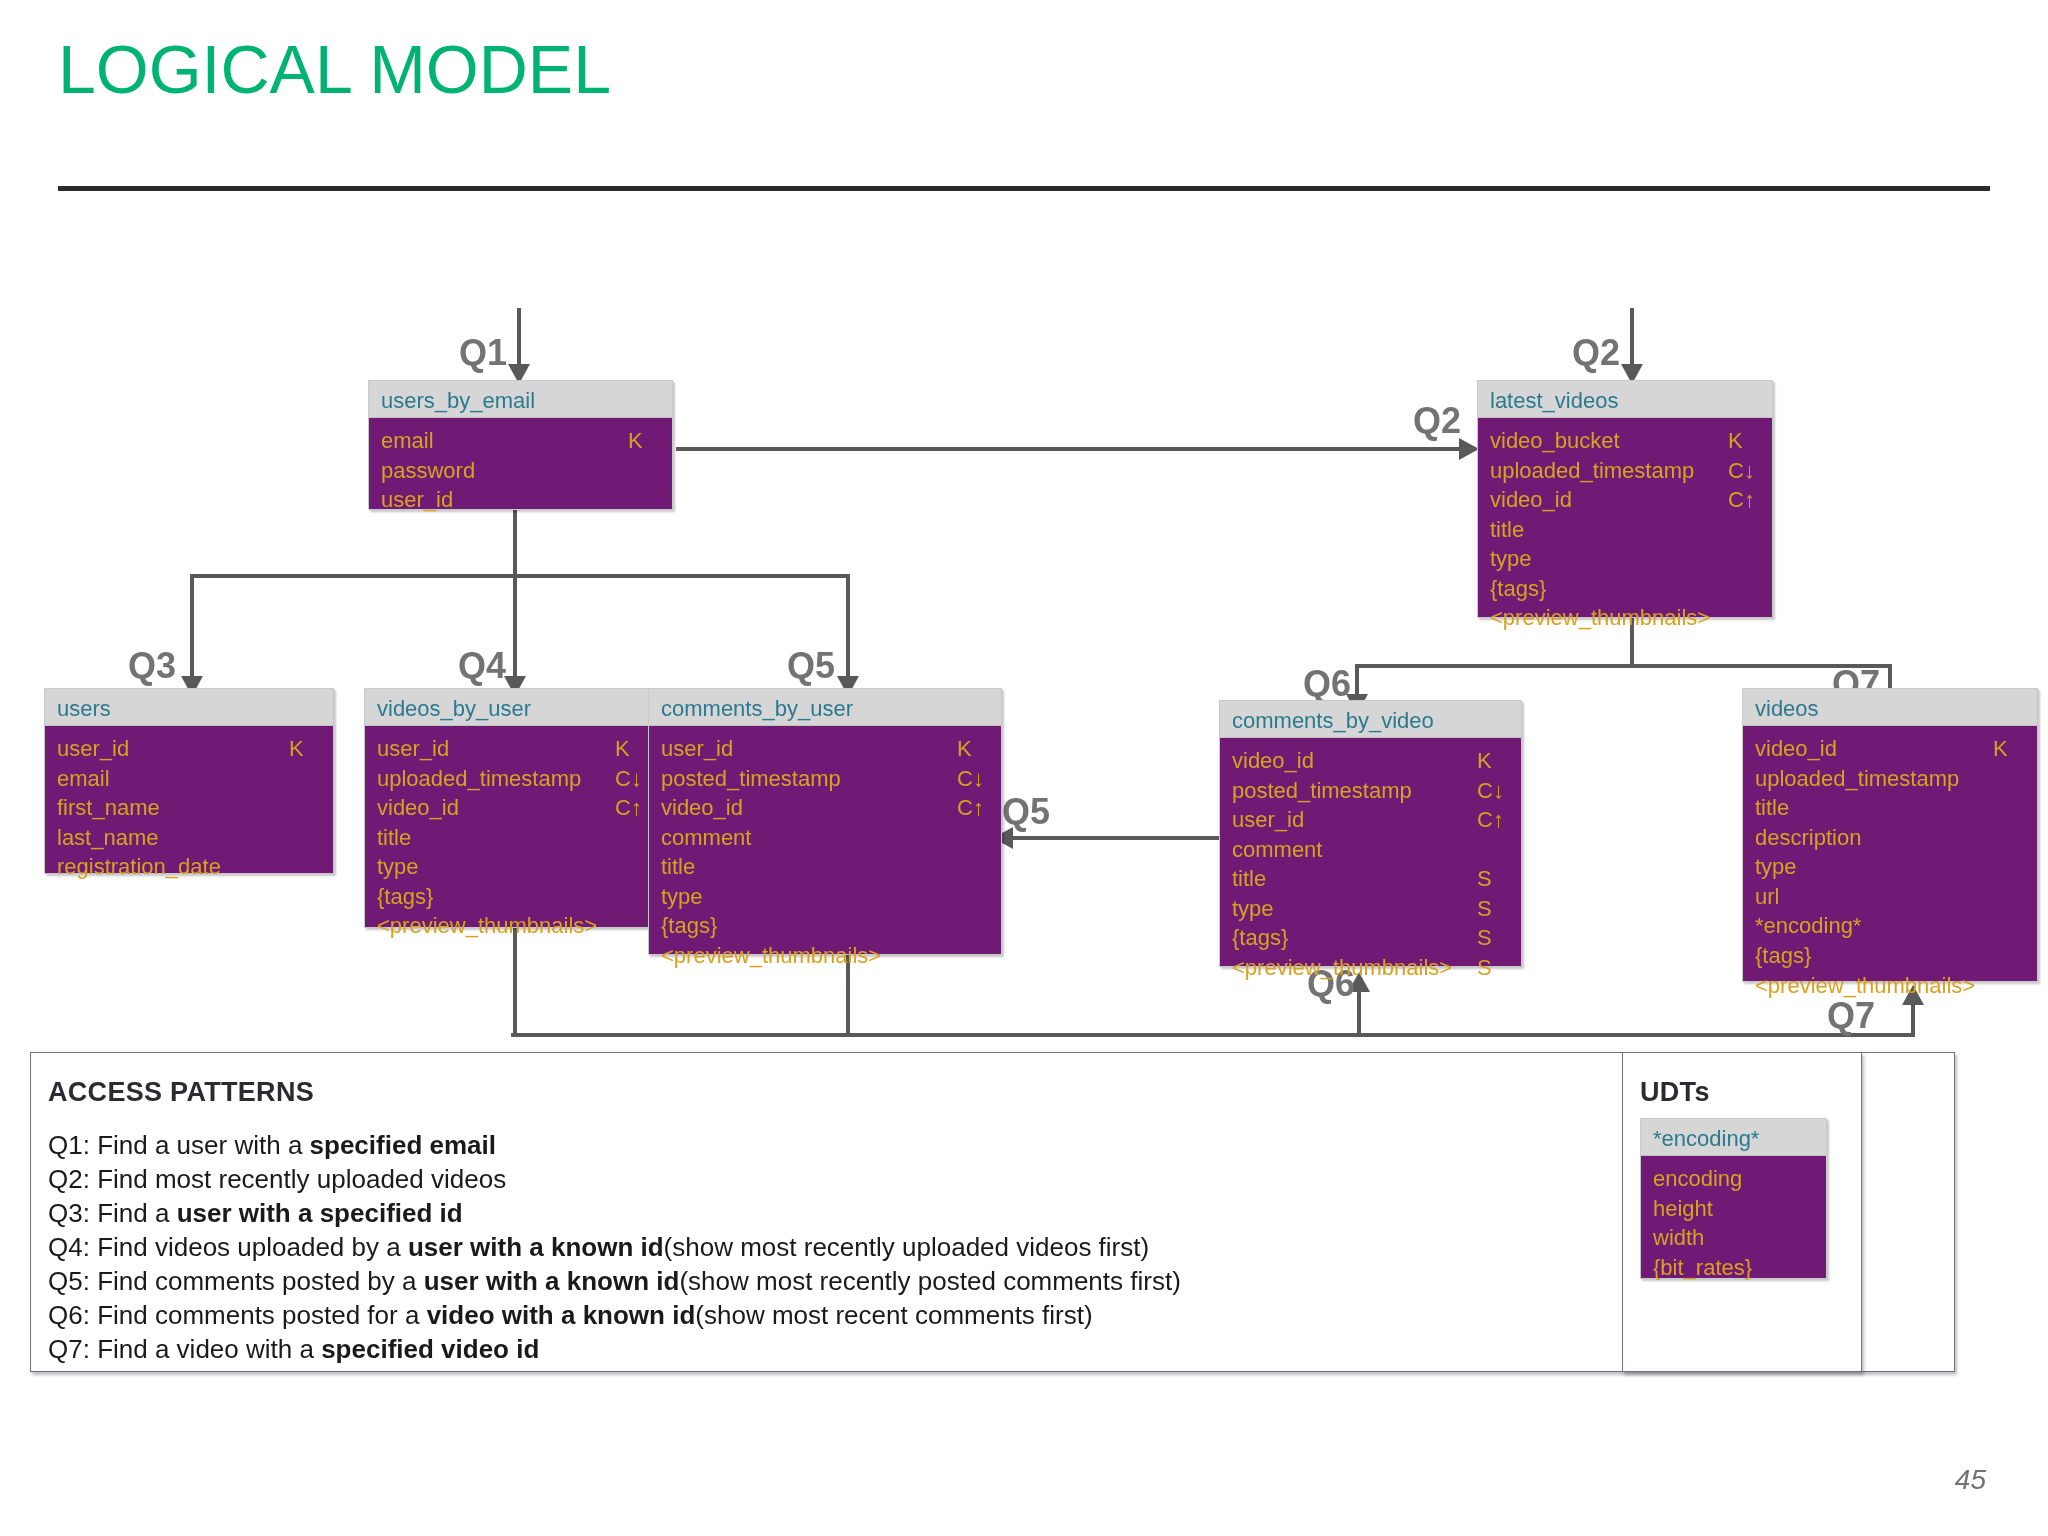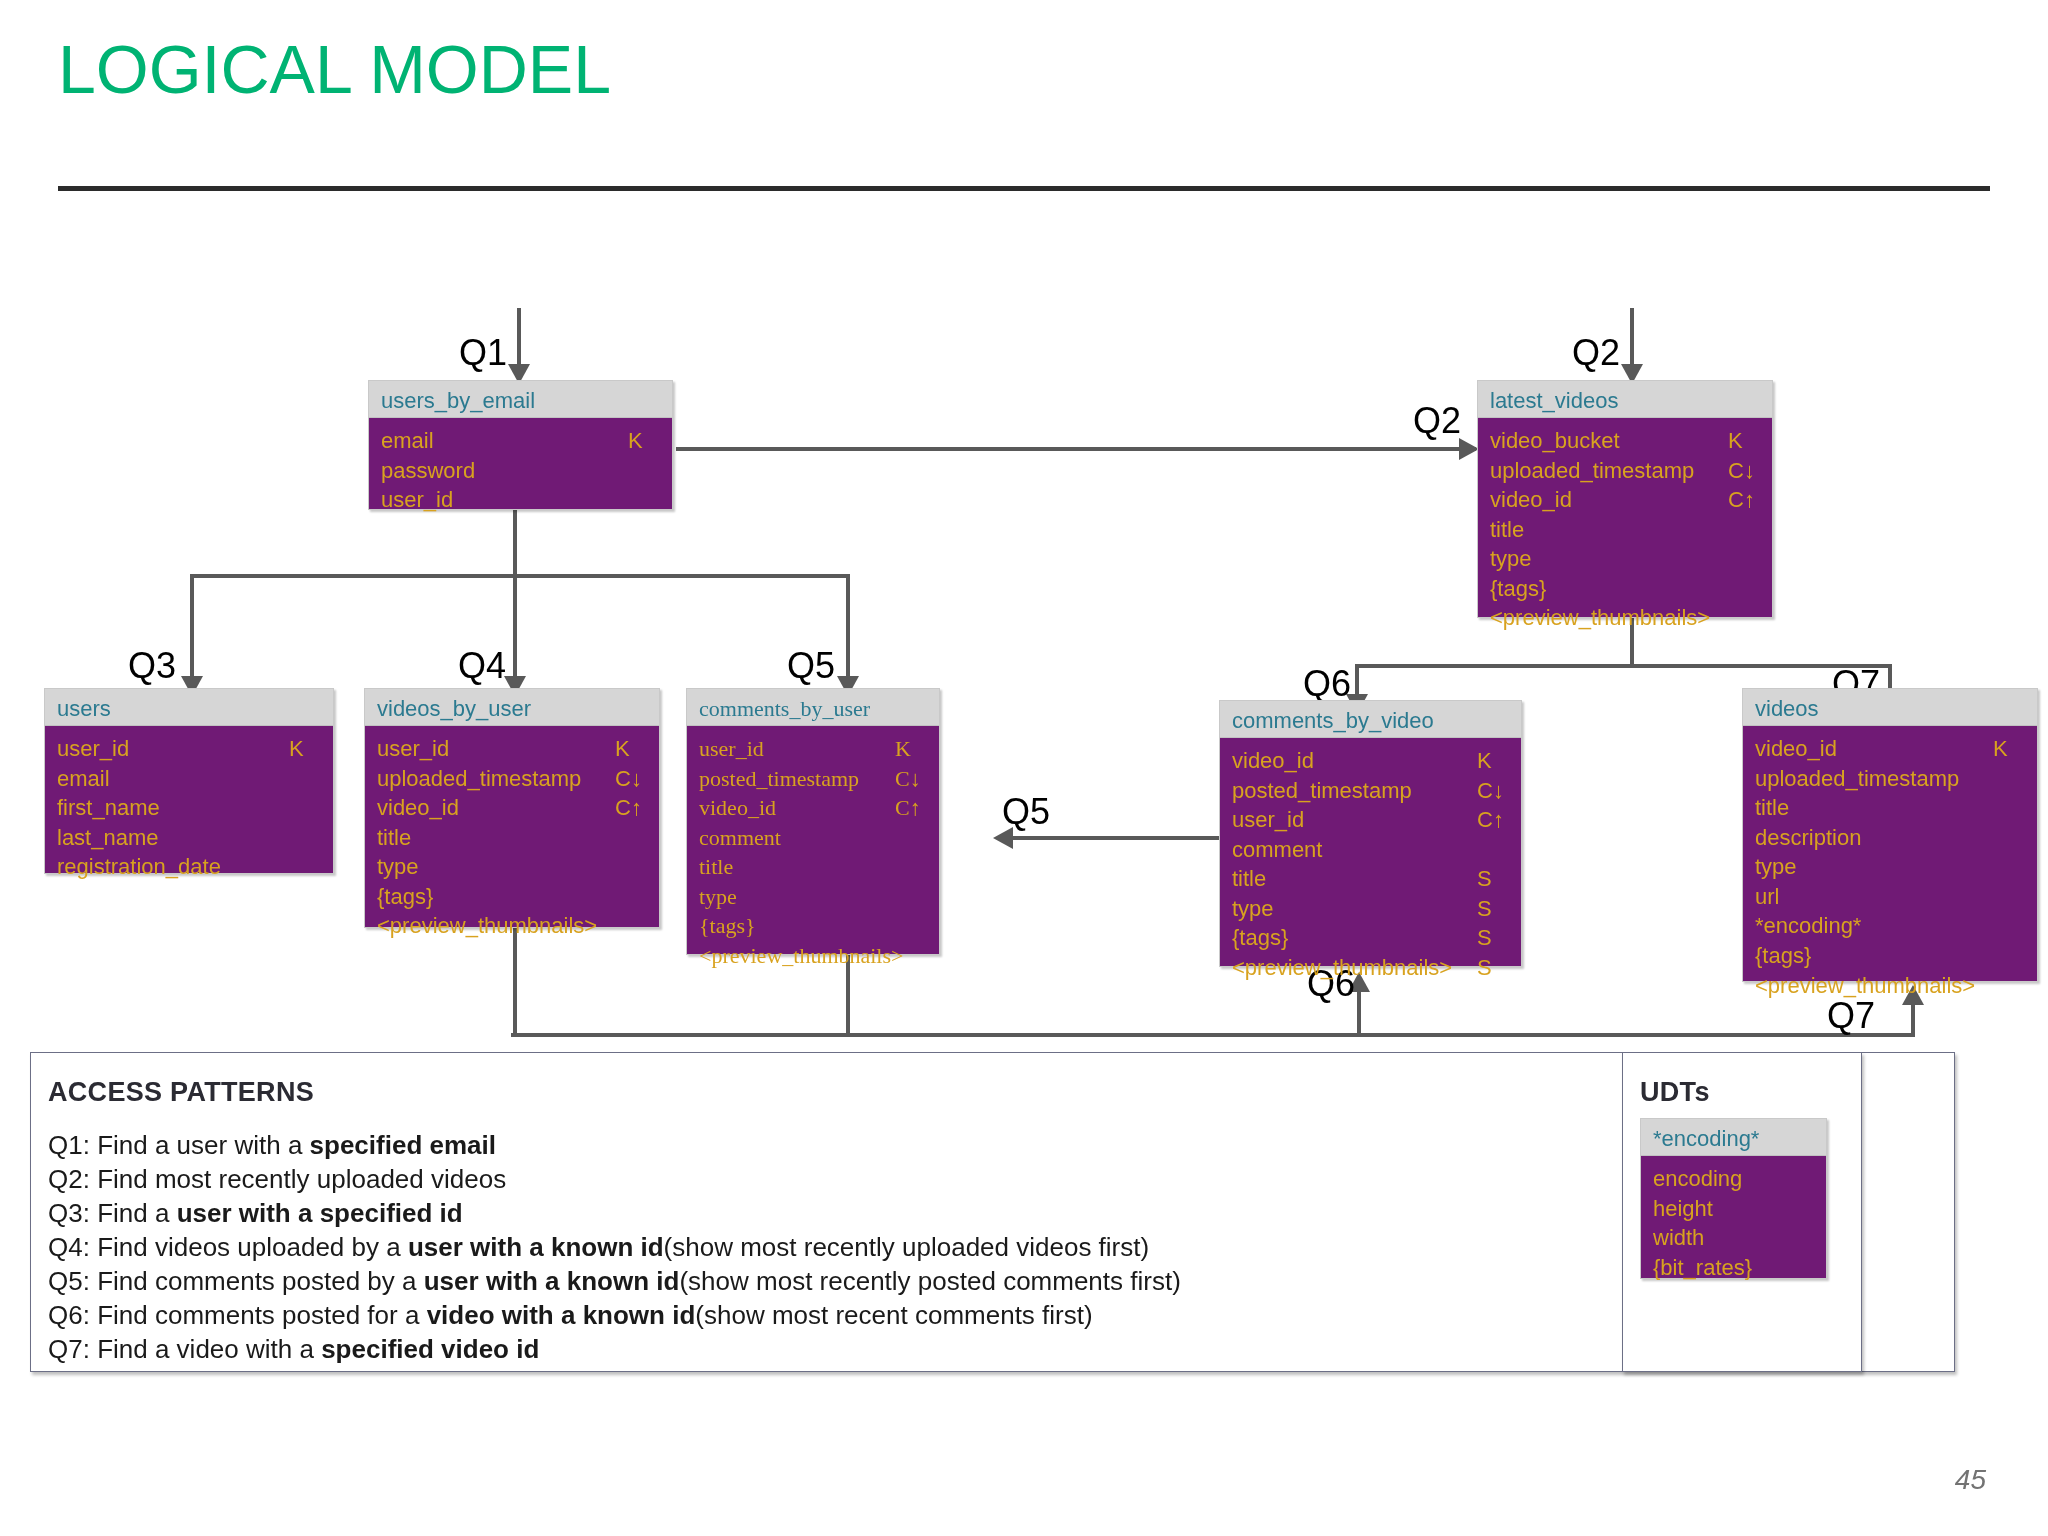--- a/index.html
+++ b/index.html
@@ -71,24 +71,25 @@
     flex: 0 0 auto;
     color: #d8a21f;
     padding-right: 14px;
     min-width: 30px;
     text-align: left;
   }
 
   
   .qlabel {
     position: absolute;
-    color: #000000;
+    color: #737373;
     font-size: 36px;
     letter-spacing: 0px;
     white-space: nowrap;
+    font-weight: bold;
   }
 
   
   .ln {
     position: absolute;
     background: #595959;
   }
   .ln-v { width: 4px; }
   .ln-h { height: 4px; }
 
@@ -314,21 +315,21 @@
         <span class="col-name">{tags}</span>
         <span class="col-key"></span>
       </div>
       <div class="col-row">
         <span class="col-name">&lt;preview_thumbnails&gt;</span>
         <span class="col-key"></span>
       </div>
     </div>
   </div>
 
-  <div class="tbl" style="left:686px; top:688px; width:254px; height:267px;font-family:Liberation Serif, serif;">
+  <div class="tbl" style="left:648px; top:688px; width:354px; height:267px;">
     <div class="tbl-head">comments_by_user</div>
     <div class="tbl-body">
       <div class="col-row">
         <span class="col-name">user_id</span>
         <span class="col-key">K</span>
       </div>
       <div class="col-row">
         <span class="col-name">posted_timestamp</span>
         <span class="col-key">C↓</span>
       </div>

